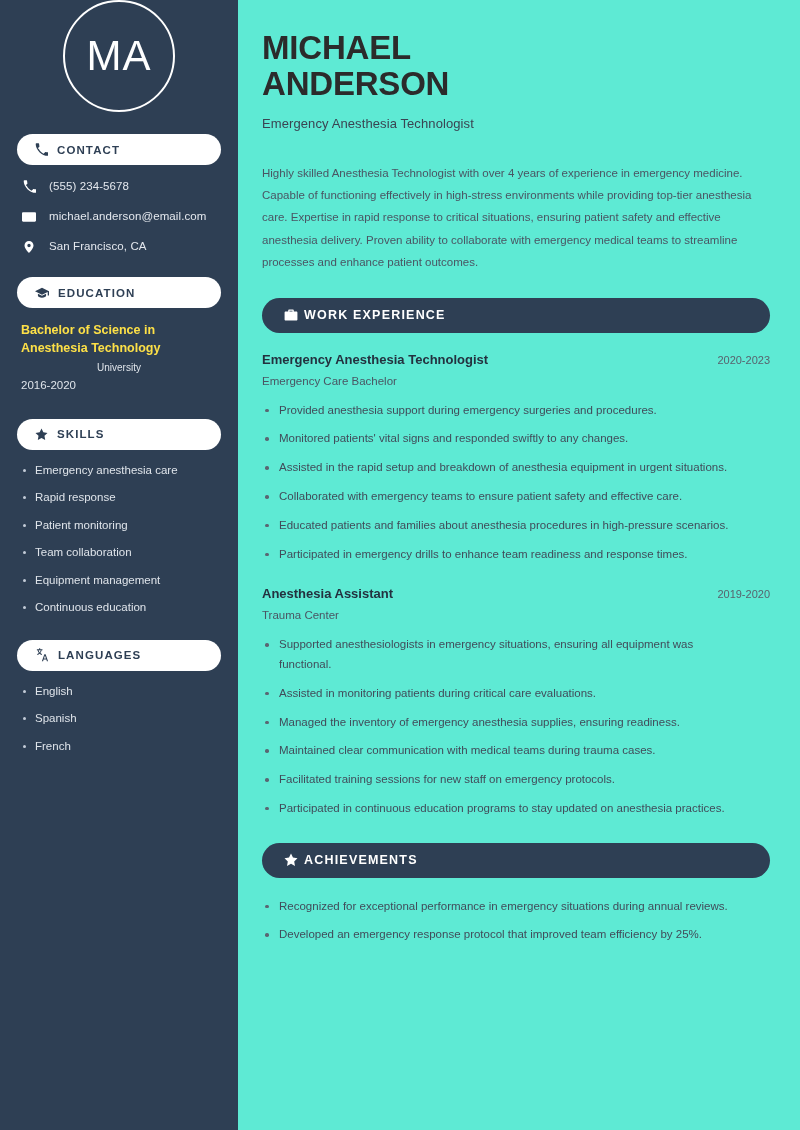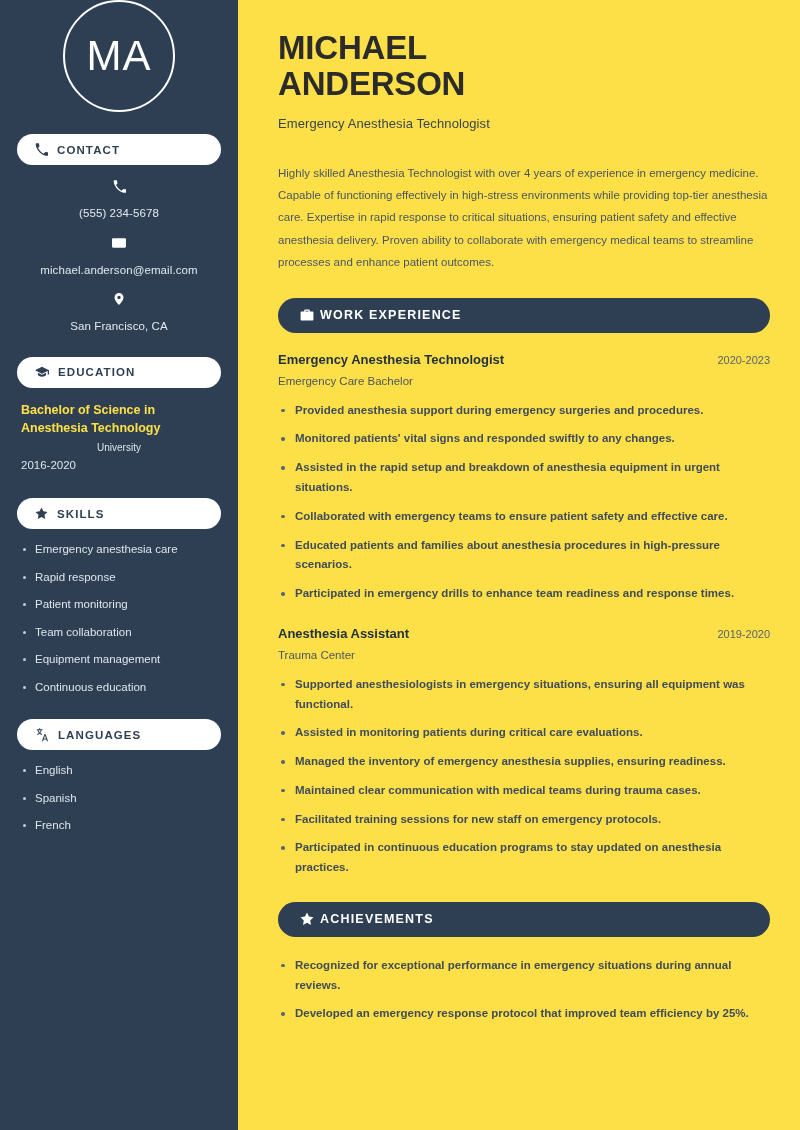--- a/index.html
+++ b/index.html
@@ -80,21 +80,20 @@
   .pill svg { display: block; }
 
   .contact-list { margin-bottom: 22px; }
   .contact-item {
     display: flex;
     align-items: center;
     gap: 12px;
     padding: 0 4px;
     margin-bottom: 13px;
     min-height: 17px;
-    flex-direction: column;
   }
   .contact-item:last-child { margin-bottom: 0; }
   .contact-item .ci-icon {
     flex: 0 0 16px;
     width: 16px;
     display: flex;
     align-items: center;
     justify-content: center;
   }
   .contact-item .ci-text {
@@ -142,22 +141,22 @@
     top: 6px;
     width: 3px;
     height: 3px;
     border-radius: 50%;
     background: #c3ccd8;
   }
 
   
   .main {
     flex: 1;
-    background: #fde047;
-    padding: 30px 30px 0 40px;
+    background: #5eead4;
+    padding: 30px 30px 0 24px;
   }
 
   .name {
     font-size: 33px;
     font-weight: bold;
     line-height: 1.1;
     color: #2b2b2b;
     letter-spacing: -0.2px;
     text-transform: uppercase;
   }
@@ -227,21 +226,20 @@
 
   .bullets { list-style: none; padding: 0; margin: 0; }
   .bullets li {
     position: relative;
     font-size: 11.5px;
     line-height: 1.72;
     color: #414c5a;
     padding-left: 17px;
     margin-bottom: 9px;
     max-width: 470px;
-    font-weight: bold;
   }
   .bullets li:last-child { margin-bottom: 0; }
   .bullets li::before {
     content: "";
     position: absolute;
     left: 3px;
     top: 8px;
     width: 3.5px;
     height: 3.5px;
     border-radius: 50%;

